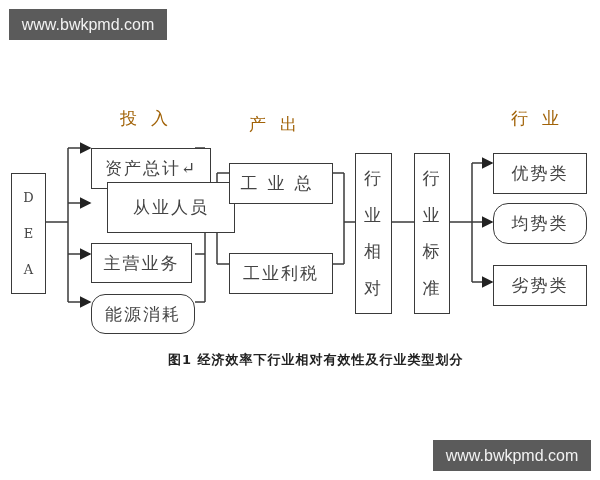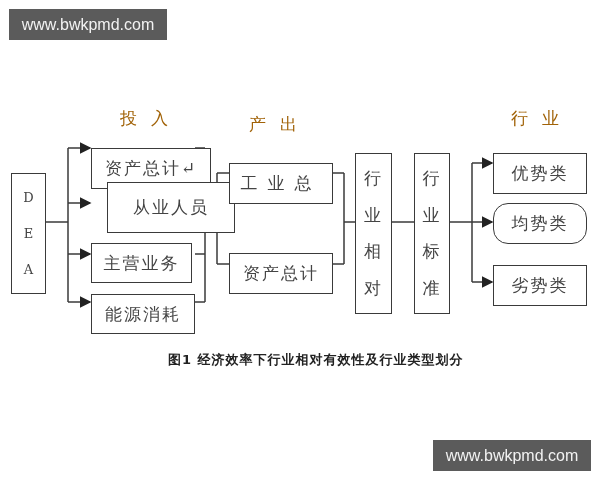--- a/index.html
+++ b/index.html
@@ -67,24 +67,24 @@
 
 <div class="box vbox dea" style="left:11px;top:173px;width:35px;height:121px;">
   <span>D</span>
   <span>E</span>
   <span>A</span>
 </div>
 
 <div class="box" style="left:91px;top:148px;width:120px;height:41px;">资产总计↵</div>
 <div class="box" style="left:91px;top:182px;width:128px;height:51px;margin-left:16px;">从业人员</div>
 <div class="box" style="left:91px;top:243px;width:101px;height:40px;">主营业务</div>
-<div class="box" style="left:91px;top:294px;width:104px;height:40px;">能源消耗</div>
+<div class="box" style="left:91px;top:294px;width:104px;height:40px;border-radius:14px;">能源消耗</div>
 
 <div class="box" style="left:229px;top:163px;width:104px;height:41px;letter-spacing:10px;">工业总</div>
-<div class="box" style="left:229px;top:253px;width:104px;height:41px;">资产总计</div>
+<div class="box" style="left:229px;top:253px;width:104px;height:41px;">工业利税</div>
 
 <div class="box vbox" style="left:355px;top:153px;width:37px;height:161px;">
   <span>行</span>
   <span>业</span>
   <span>相</span>
   <span>对</span>
 </div>
 
 <div class="box vbox" style="left:414px;top:153px;width:36px;height:161px;">
   <span>行</span>

